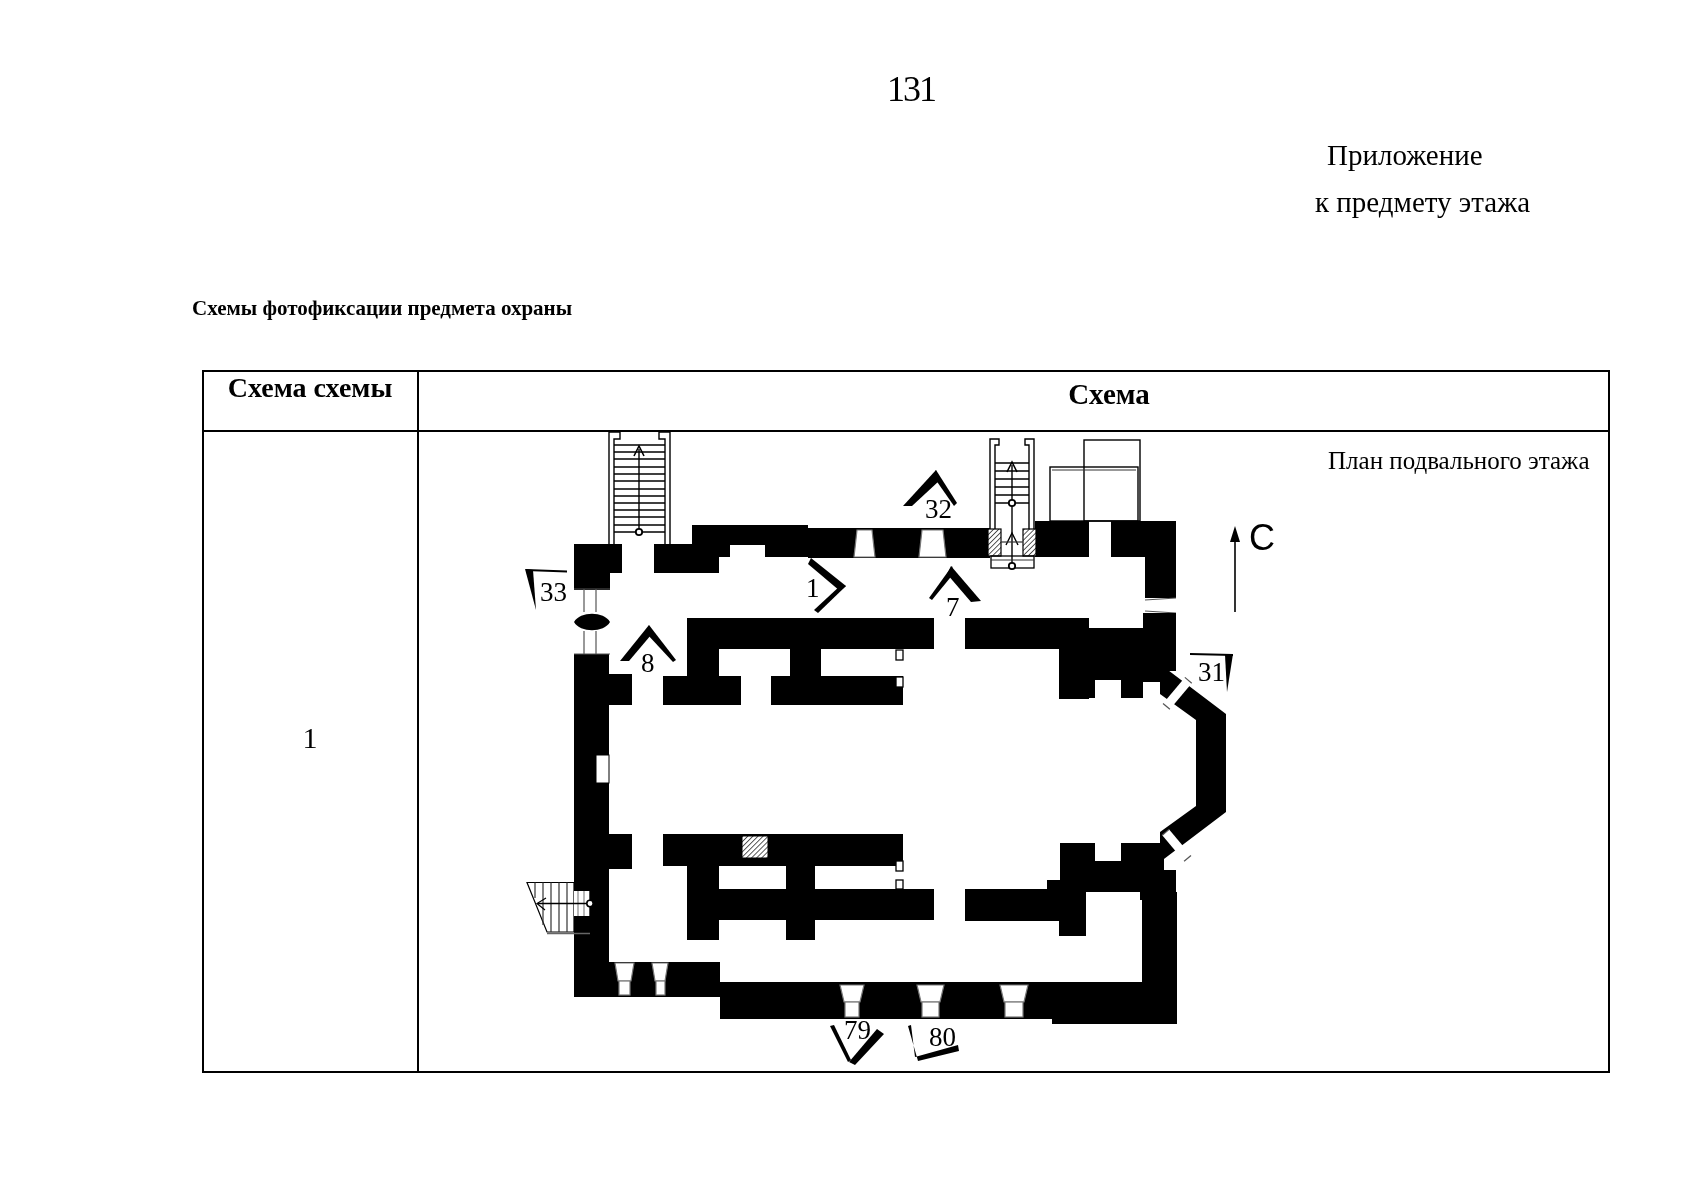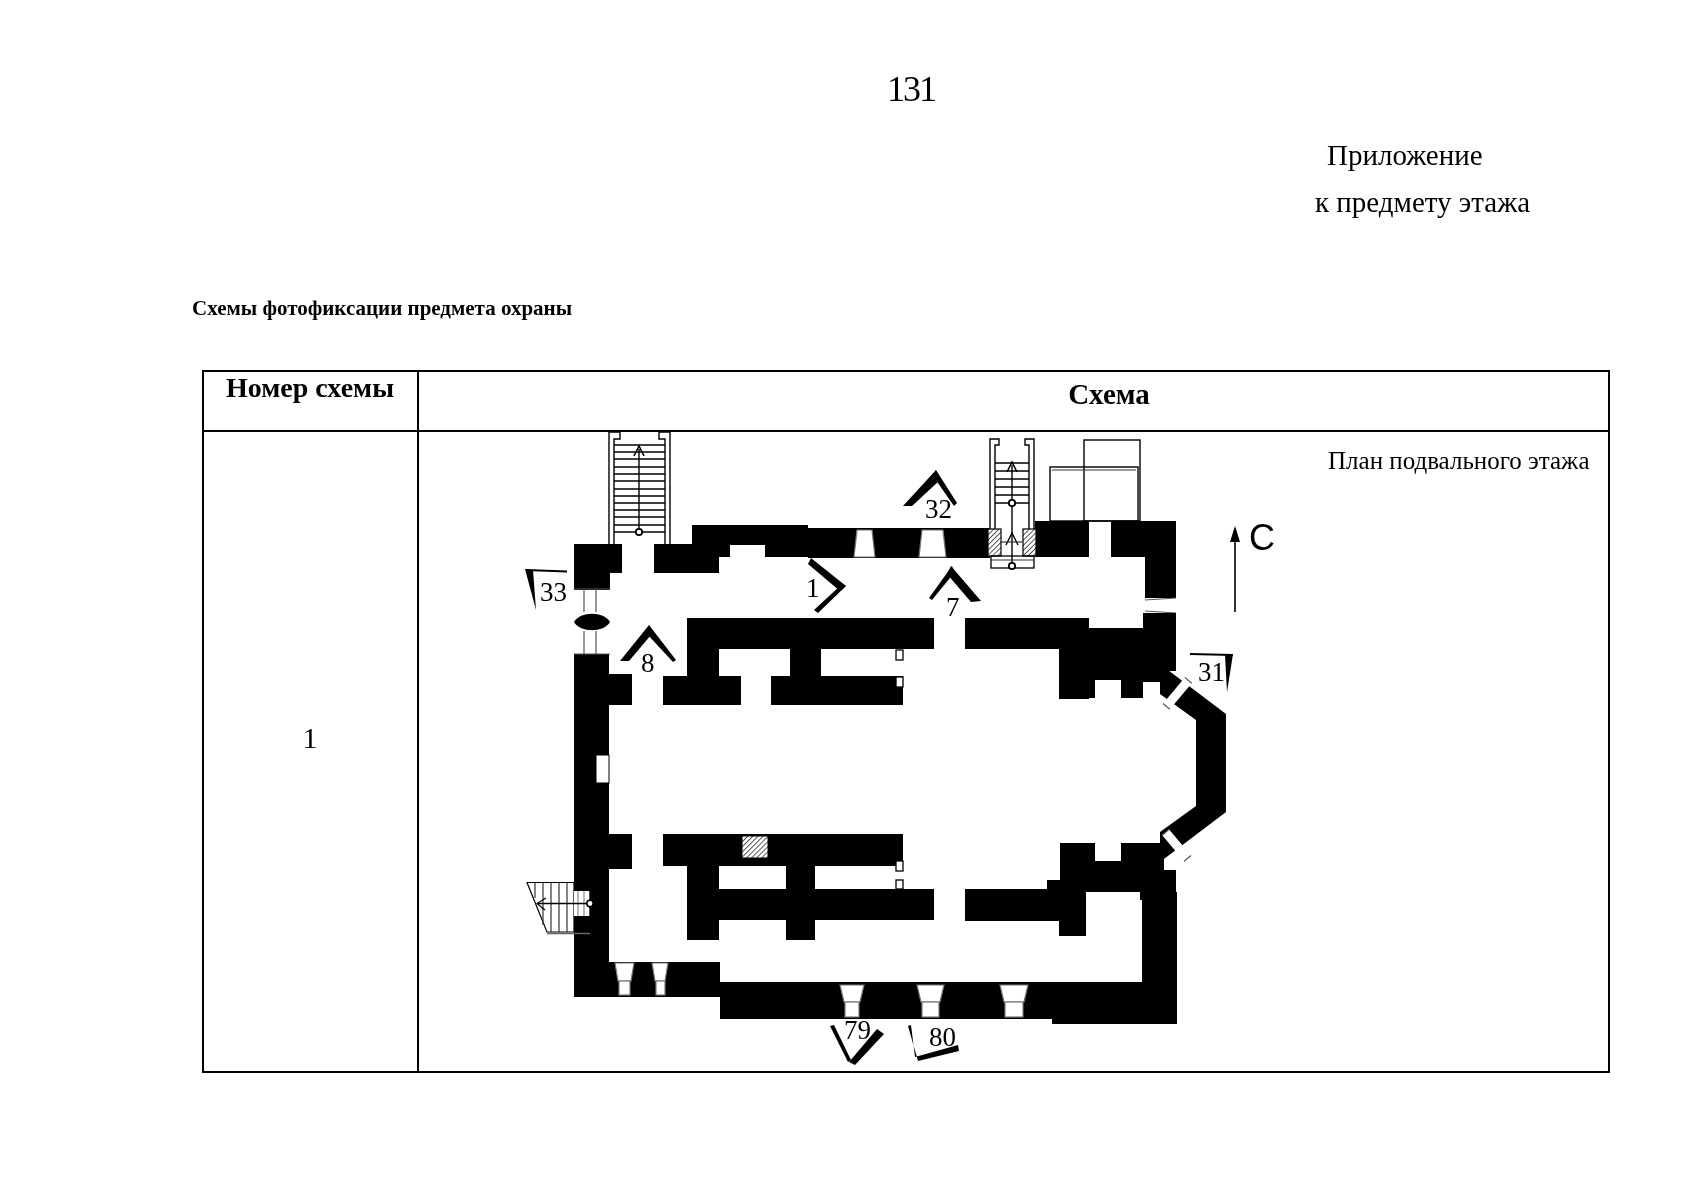--- a/index.html
+++ b/index.html
@@ -10,21 +10,21 @@
 <body>
   <div class="abs" style="left:887px;top:68px;font-size:36px;letter-spacing:-2px;">131</div>
   <div class="abs" style="left:1315px;top:139px;font-size:29px;margin-left:12px;">Приложение</div>
   <div class="abs" style="left:1315px;top:186px;font-size:29px;">к предмету этажа</div>
   <div class="abs" style="left:192px;top:296px;width:1408px;text-align:left;font-size:21px;font-weight:bold;">Схемы фотофиксации предмета охраны</div>
 
   <div class="abs" style="left:202px;top:370px;width:1404px;height:699px;border:2px solid #000;"></div>
   <div class="abs" style="left:417px;top:370px;width:2px;height:703px;background:#000;"></div>
   <div class="abs" style="left:202px;top:430px;width:1408px;height:2px;background:#000;"></div>
 
-  <div class="abs" style="left:202px;top:372px;width:216px;text-align:center;font-size:28px;font-weight:bold;">Номер схемы</div>
+  <div class="abs" style="left:202px;top:372px;width:216px;text-align:center;font-size:28px;font-weight:bold;">Схема схемы</div>
   <div class="abs" style="left:418px;top:378px;width:1382px;text-align:center;font-size:29px;font-weight:bold;">Схема</div>
   <div class="abs" style="left:202px;top:721px;width:216px;text-align:center;font-size:30px;">1</div>
   <div class="abs" style="left:1285px;top:447px;font-size:25px;margin-left:43px;">План подвального этажа</div>
 
   <svg class="abs" style="left:0;top:0;" width="1697" height="1200" viewBox="0 0 1697 1200">
     <defs>
       <pattern id="hat" width="3.6" height="3.6" patternTransform="rotate(45)" patternUnits="userSpaceOnUse">
         <rect width="3.6" height="3.6" fill="#fff"></rect>
         <line x1="0" y1="0" x2="0" y2="3.6" stroke="#000" stroke-width="1.3"></line>
       </pattern>

